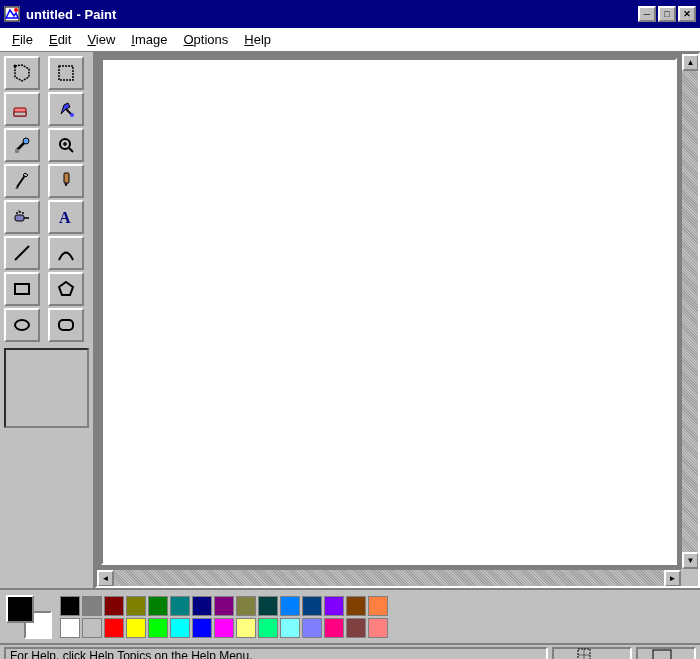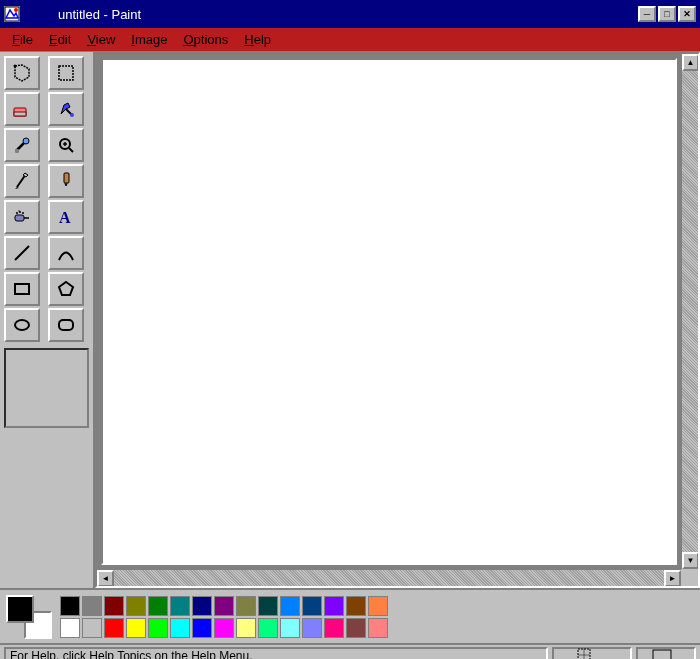--- a/index.html
+++ b/index.html
@@ -31,23 +31,22 @@
       width: 16px;
       height: 16px;
       background: #c0c0c0;
       display: flex;
       align-items: center;
       justify-content: center;
       font-size: 10px;
     }
     #title-text {
       font-size: 13px;
-      font-weight: normal;
+      font-weight: bold;
       color: white;
-      margin-left: 32px;
     }
     #title-buttons {
       display: flex;
       gap: 2px;
     }
     .title-btn {
       width: 18px;
       height: 16px;
       background: #c0c0c0;
       border: 2px solid;
@@ -56,21 +55,21 @@
       align-items: center;
       justify-content: center;
       font-size: 9px;
       color: black;
       cursor: pointer;
       font-weight: bold;
     }
 
     
     #menu-bar {
-      background: #b91c1c;
+      background: #ffffff;
       height: 24px;
       display: flex;
       align-items: center;
       padding: 0 4px;
       border-bottom: 1px solid #808080;
     }
     .menu-item {
       padding: 2px 8px;
       cursor: pointer;
       font-size: 13px;

